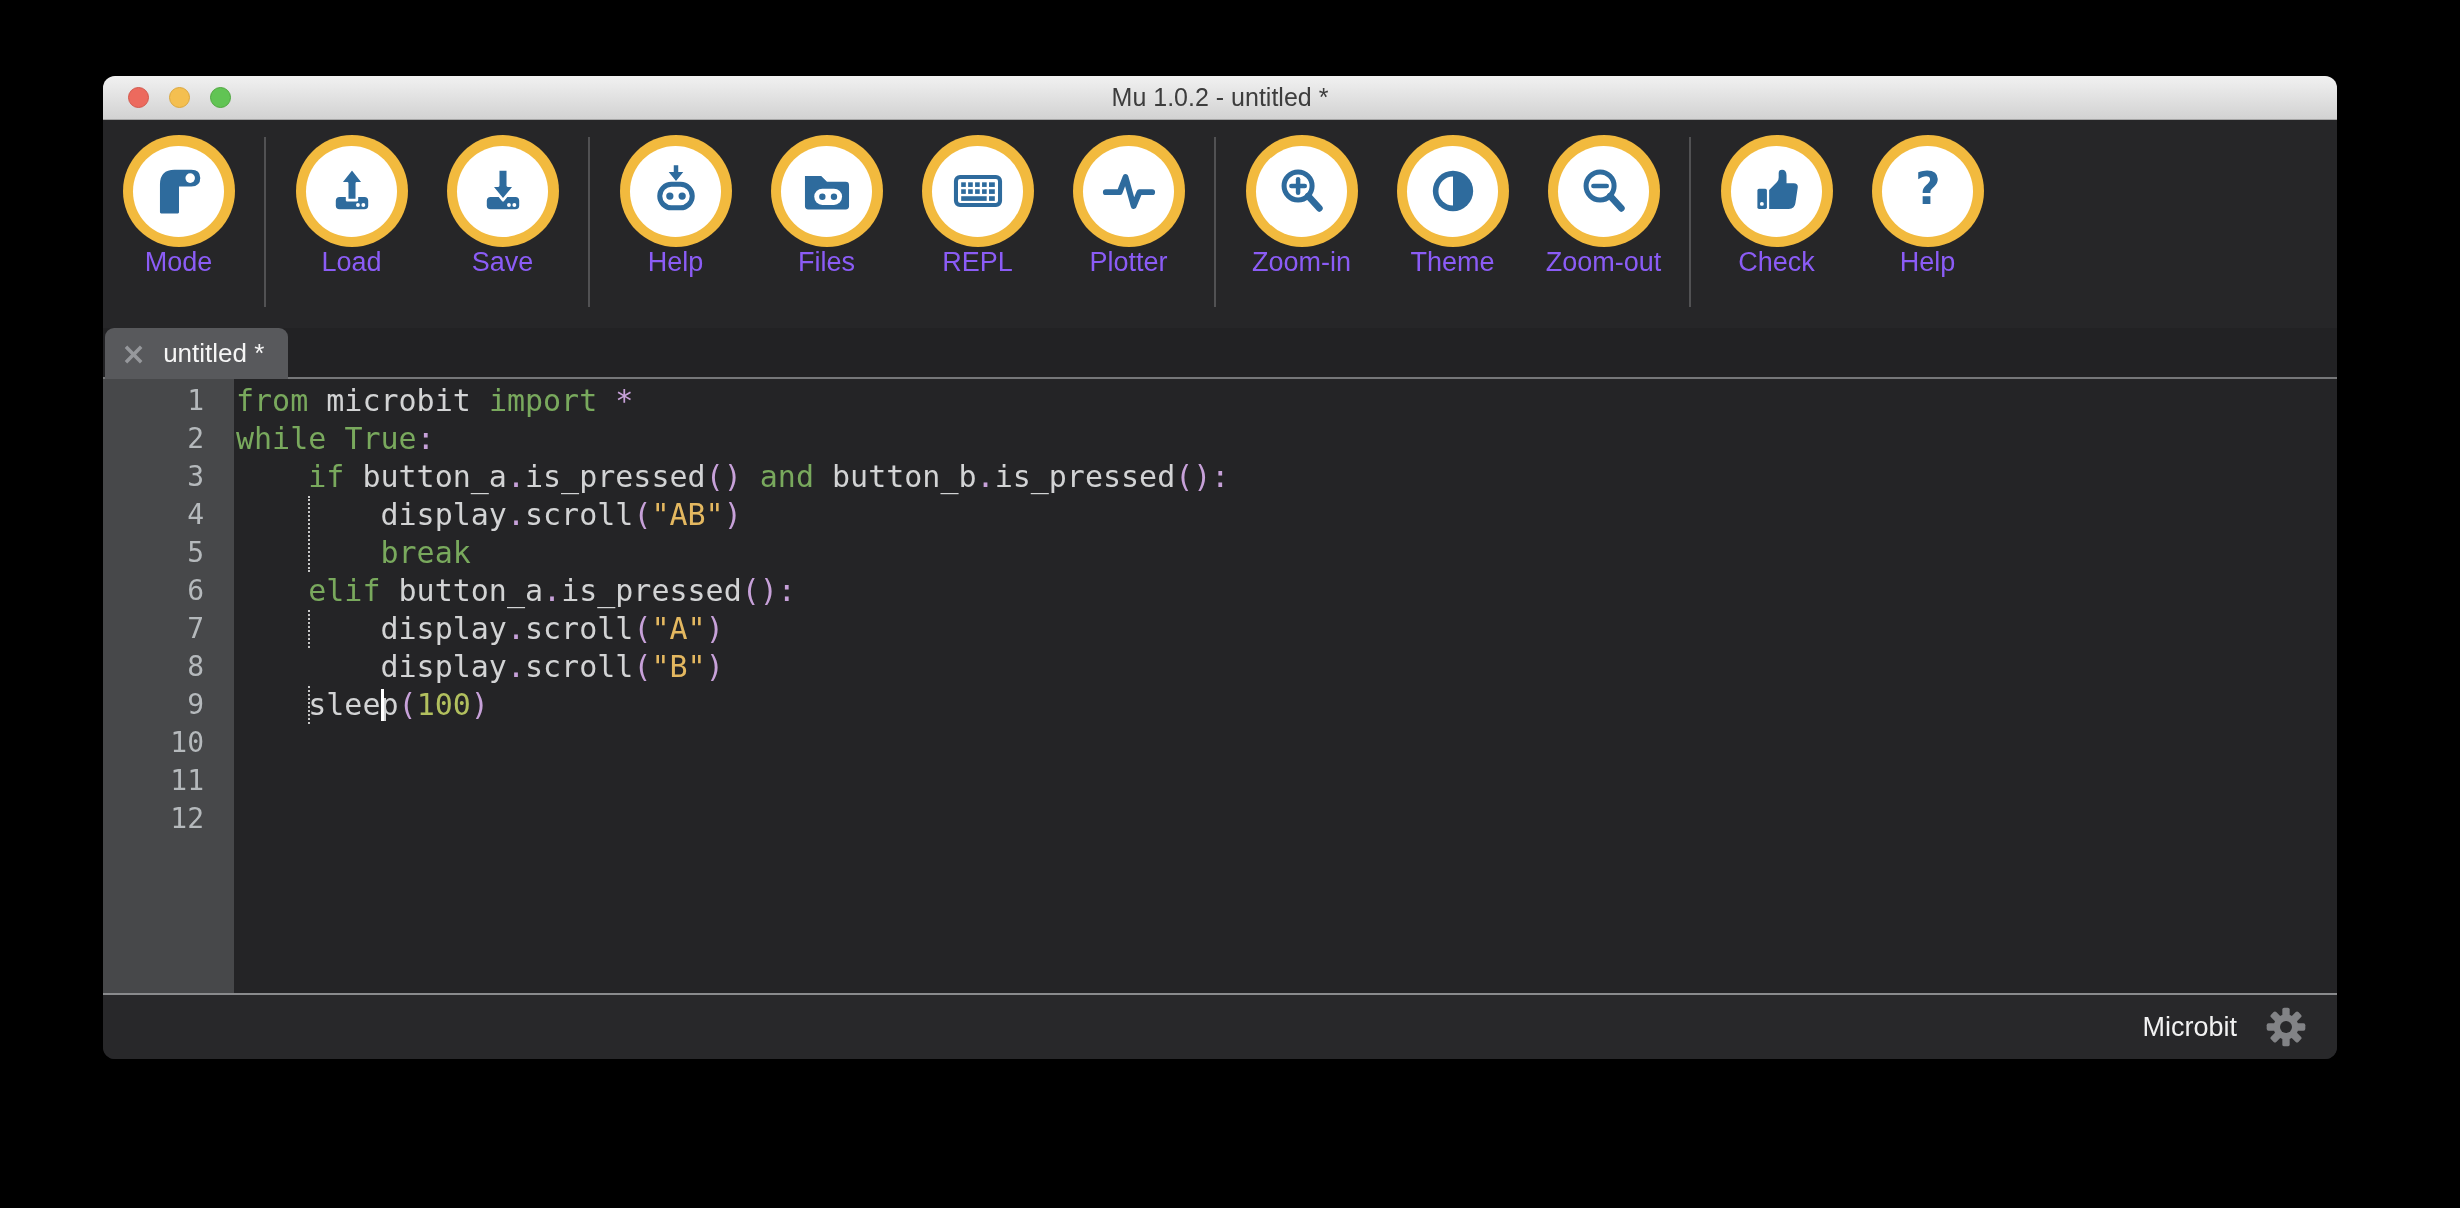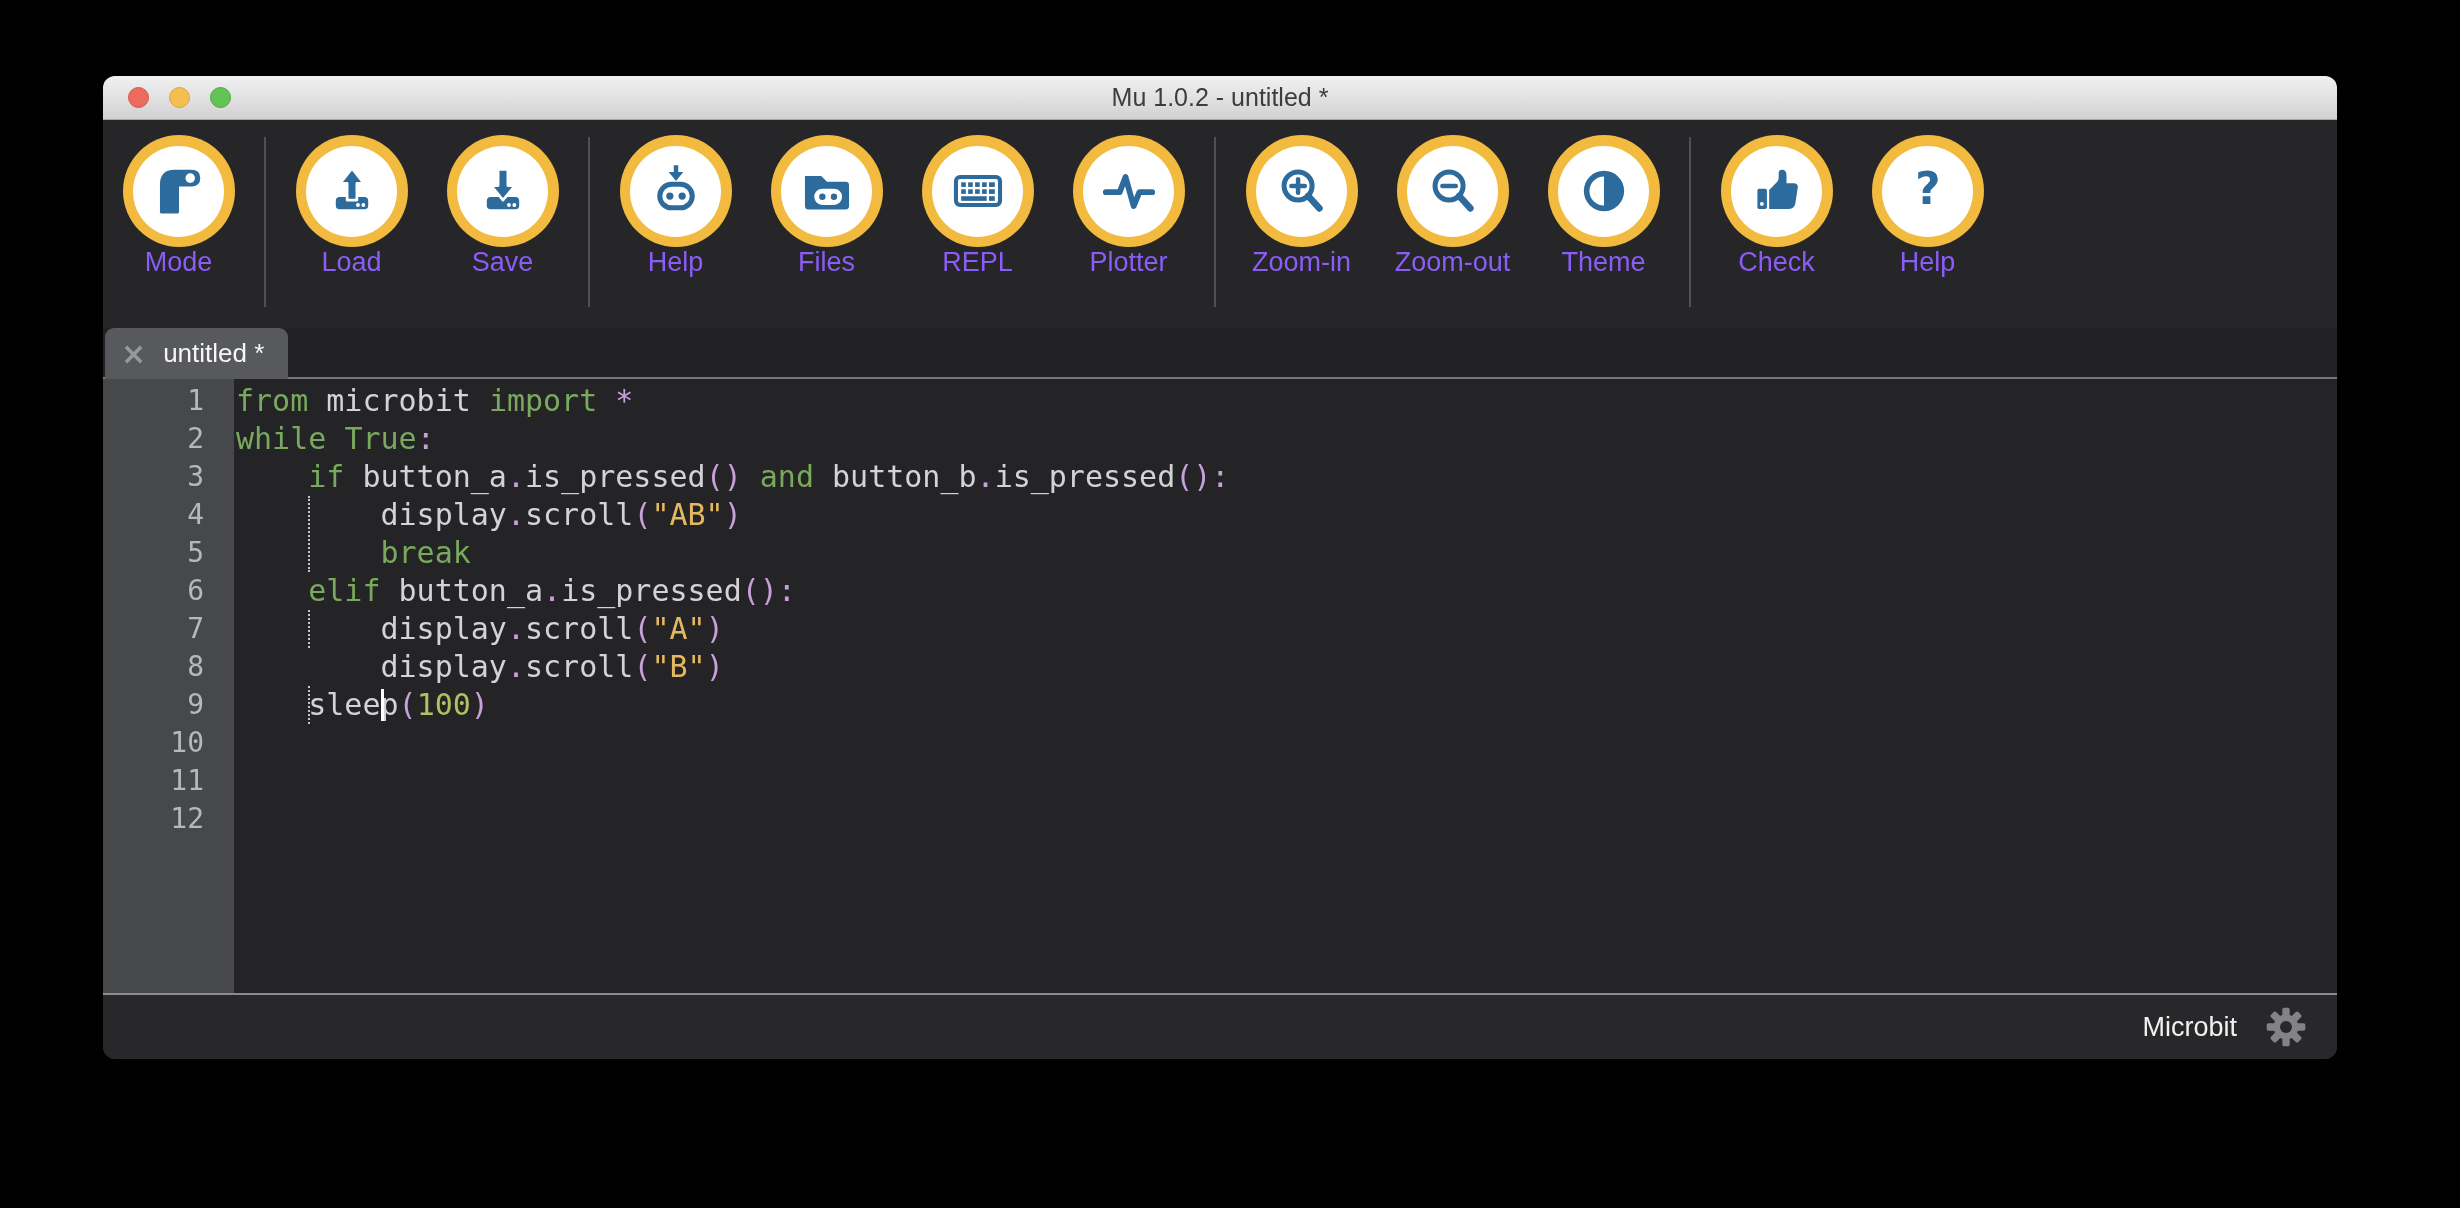--- a/index.html
+++ b/index.html
@@ -194,41 +194,41 @@
               </span>
             </div>
           </div>
           <div class="tlabel">Zoom-in</div>
         </div>
         <div class="tbtn">
           <div class="ring">
             <div class="disc">
               <span class="glyph">
                 <svg width="56" height="56" viewBox="0 0 100 100">
+                  <circle cx="50" cy="50" r="36" fill="#2e6b9d"></circle>
+                  <path d="M50 24 A26 26 0 0 0 50 76 Z" fill="#fff"></path>
+                </svg>
+              </span>
+            </div>
+          </div>
+          <div class="tlabel">Theme</div>
+        </div>
+        <div class="tbtn">
+          <div class="ring">
+            <div class="disc">
+              <span class="glyph">
+                <svg width="56" height="56" viewBox="0 0 100 100">
                   <circle cx="43" cy="41" r="25" fill="none" stroke="#2e6b9d" stroke-width="9"></circle>
                   <line x1="61" y1="59" x2="81" y2="81" stroke="#2e6b9d" stroke-width="12" stroke-linecap="round"></line>
                   <line x1="31" y1="41" x2="55" y2="41" stroke="#2e6b9d" stroke-width="8" stroke-linecap="round"></line>
                 </svg>
               </span>
             </div>
           </div>
           <div class="tlabel">Zoom-out</div>
-        </div>
-        <div class="tbtn">
-          <div class="ring">
-            <div class="disc">
-              <span class="glyph">
-                <svg width="56" height="56" viewBox="0 0 100 100">
-                  <circle cx="50" cy="50" r="36" fill="#2e6b9d"></circle>
-                  <path d="M50 24 A26 26 0 0 0 50 76 Z" fill="#fff"></path>
-                </svg>
-              </span>
-            </div>
-          </div>
-          <div class="tlabel">Theme</div>
         </div>
         <div class="tsep"></div>
         <div class="tbtn">
           <div class="ring">
             <div class="disc">
               <span class="glyph">
                 <svg width="56" height="56" viewBox="0 0 100 100">
                   <rect x="15" y="46" width="17" height="36" rx="3" fill="#2e6b9d"></rect>
                   <circle cx="23" cy="73" r="3.5" fill="#fff"></circle>
                   <path d="M36 82 L36 48 L50 34 Q53 31 53 26 L53 18 Q53 12 59 12 Q67 12 67 22 L67 36 L80 36 Q88 36 87 44 L83 71 Q82 82 71 82 Z" fill="#2e6b9d"></path>

